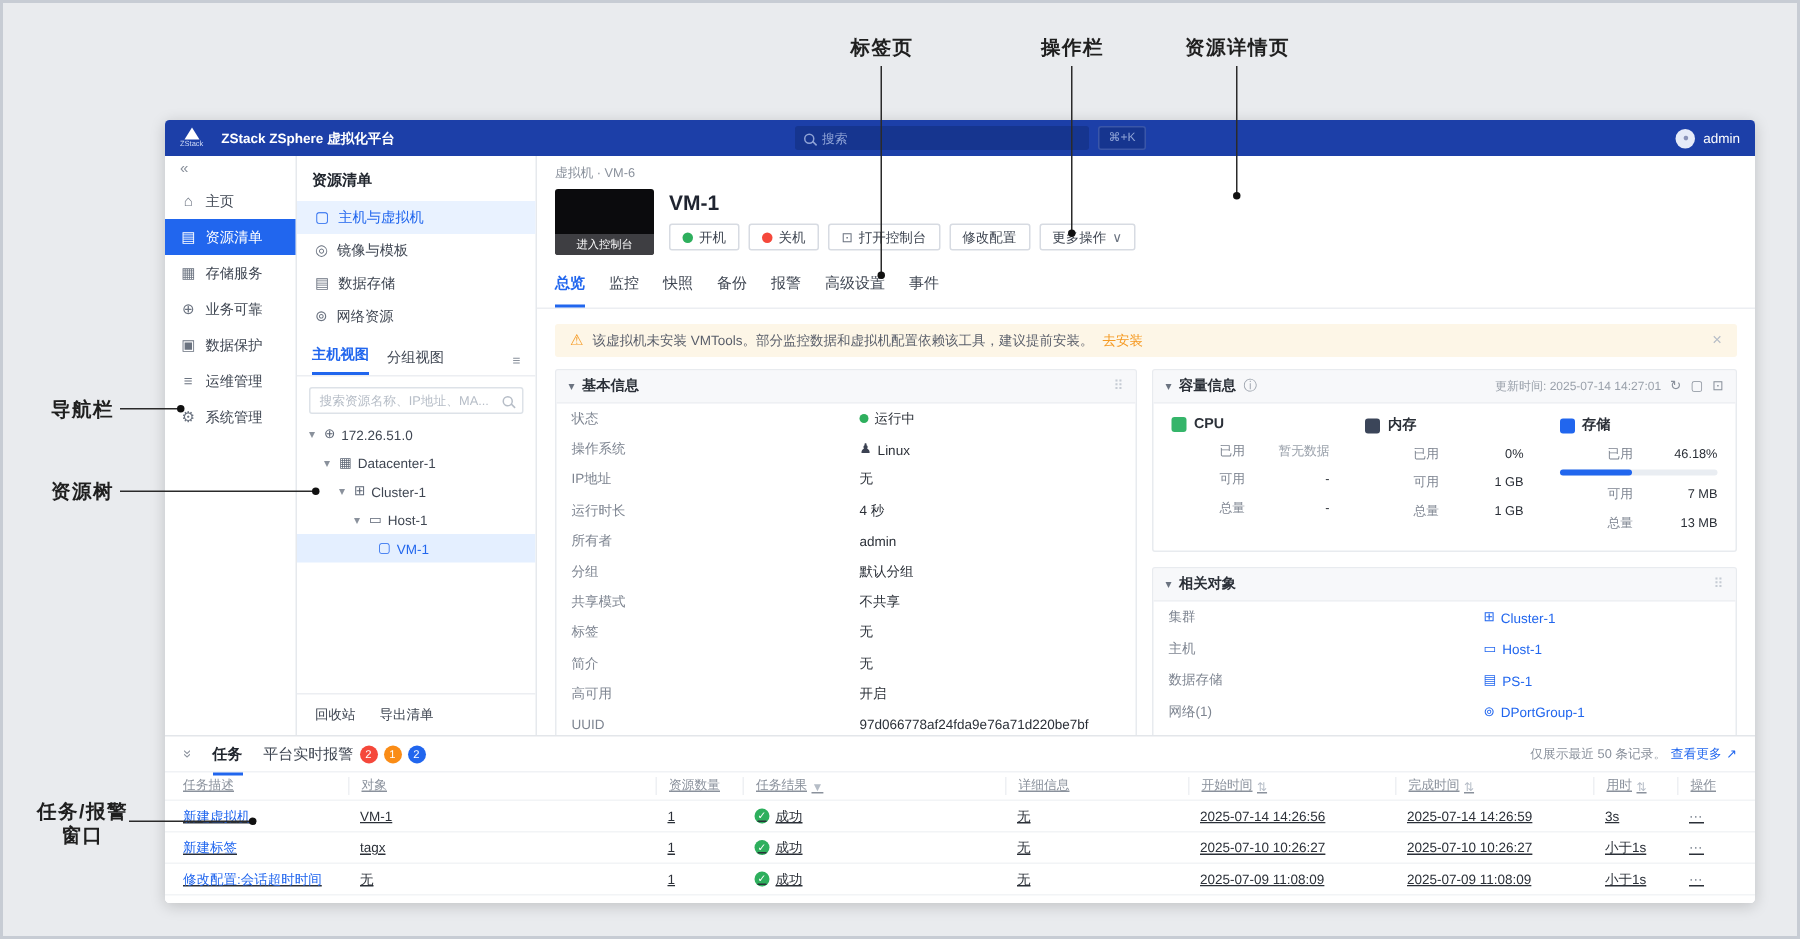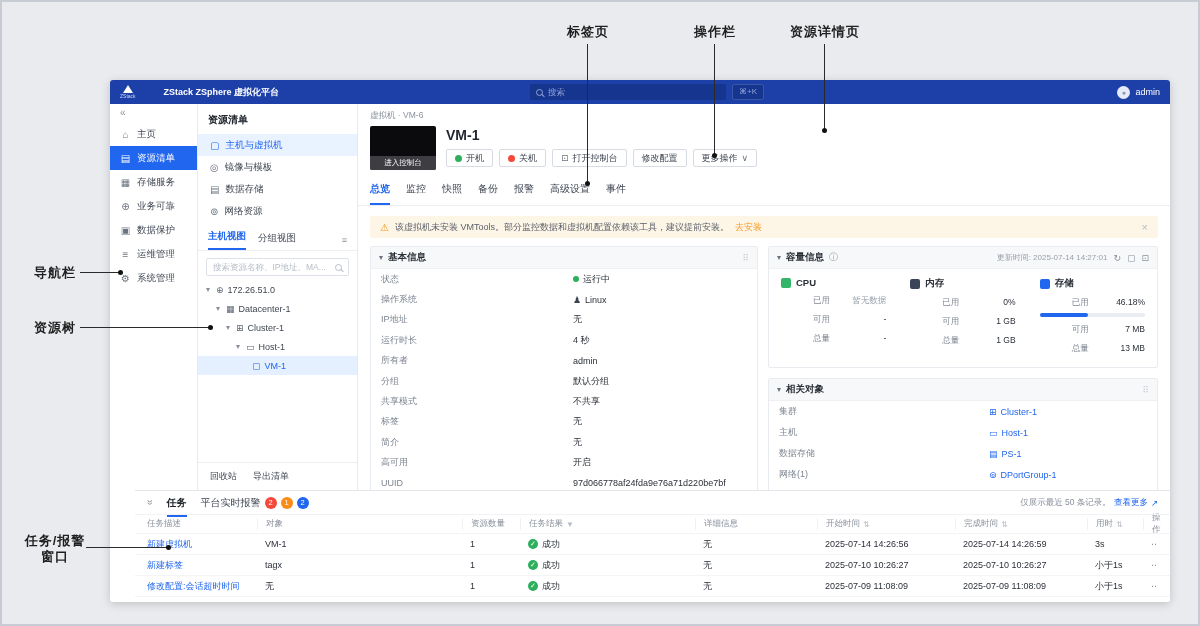--- a/index.html
+++ b/index.html
@@ -15,21 +15,21 @@
 
   
   .app { position:absolute; left:108px; top:78px; width:1060px; height:522px; background:#fff;
          box-shadow:0 2px 10px rgba(0,0,0,.18); border-radius:3px; overflow:hidden; font-size:10px; color:#2b3038; z-index:1; }
 
   
   .topbar { height:24px; background:#1c3fa8; display:flex; align-items:center; padding:0 10px; gap:8px; position:relative; }
   .brand { display:flex; flex-direction:column; align-items:center; line-height:1; }
   .brand-tri { width:0; height:0; border-left:5px solid transparent; border-right:5px solid transparent; border-bottom:8px solid #ffffff; }
   .brand-text { color:#cdd8f5; font-size:5px; margin-top:1px; }
-  .tb-title { color:#fff; font-size:9px; font-weight:bold; margin-left:20px; }
+  .tb-title { color:#fff; font-size:9px; font-weight:bold; margin-left:4px; }
   .tb-search { position:absolute; left:420px; top:4px; width:196px; height:16px; background:#16358f; border-radius:2px;
                display:flex; align-items:center; gap:5px; padding:0 6px; color:#8fa3d6; }
   .tb-input { flex:1; background:transparent; border:none; outline:none; color:#cdd8f5; font-size:8.5px; font-family:inherit; }
   .tb-input::placeholder { color:#8fa3d6; }
   .tb-shortcut { position:absolute; left:622px; top:4px; height:16px; line-height:14px; padding:0 6px; background:#16358f;
                  border:1px solid #3a56a8; border-radius:2px; color:#8fa3d6; font-size:8px; }
   .tb-user { margin-left:auto; display:flex; align-items:center; gap:5px; color:#fff; font-size:9px; }
   .avatar { width:13px; height:13px; border-radius:50%; background:#e6ebf8; display:inline-flex; align-items:center; justify-content:center;
             color:#8a93b8; font-size:7px; }
   .mag-css { width:7px; height:7px; border:1px solid currentColor; border-radius:50%; position:relative; display:inline-block; flex:none; }
@@ -118,32 +118,32 @@
   .bar { height:4px; background:#e9edf2; border-radius:2px; margin-top:4px; }
   .bar-fill { height:100%; background:#2166ee; border-radius:2px; width:0; }
 
   .rel-row { height:21px; display:flex; align-items:center; padding:0 10px; font-size:9px; }
   .rel-label { width:210px; flex:none; color:#7e8591; }
   .rel-value { display:flex; align-items:center; gap:4px; color:#2166ee; }
   .rel-value.plain { color:#3f4652; }
   .rel-icon { font-size:9px; }
 
   
-  .tasks { position:absolute; left:0; right:0; bottom:0; height:112px; background:#fff; border-top:1px solid #e3e6ea; overflow:hidden;margin-left:25px; }
+  .tasks { position:absolute; left:0; right:0; bottom:0; height:112px; background:#fff; border-top:1px solid #e3e6ea; overflow:hidden; }
   .t-head { height:24px; display:flex; align-items:center; gap:14px; padding:0 12px; border-bottom:1px solid #f0f2f5; position:relative; }
   .t-collapse { color:#8a919c; font-size:10px; transform:rotate(-90deg); display:inline-block; }
   .t-tab { font-size:10px; color:#21262e; font-weight:bold; position:relative; }
   .t-tab.active::after { content:""; position:absolute; left:0; right:0; bottom:-7px; height:2px; background:#2166ee; }
   .t-alarm { font-size:10px; color:#3f4652; display:flex; align-items:center; gap:4px; }
   .badge { min-width:12px; height:12px; border-radius:7px; color:#fff; font-size:7.5px; display:inline-flex; align-items:center;
            justify-content:center; padding:0 3px; line-height:1; }
   .badge.red { background:#f5483b; } .badge.orange { background:#fa8c16; } .badge.blue { background:#2166ee; }
   .t-right { margin-left:auto; display:flex; align-items:center; gap:3px; font-size:8.5px; color:#8a919c; }
   .t-more { color:#2166ee; } .t-ext { color:#2166ee; font-size:8.5px; }
-  .t-grid { display:grid; grid-template-columns:110px 205px 58px 175px 122px 138px 132px 56px 1fr; padding:0 12px; align-items:center; }
+  .t-grid { display:grid; grid-template-columns:110px 205px 58px 175px 122px 138px 132px 56px 1fr; padding:0 12px; align-items:center;text-decoration:underline; }
   .t-cols { height:18px; color:#8a919c; font-size:8.5px; }
   .t-cols > div { display:flex; align-items:center; gap:3px; border-left:1px solid #eef0f3; padding-left:8px; height:12px; }
   .t-cols > div:first-child { border-left:none; padding-left:0; }
   .t-cols .hic { color:#b6bdc7; font-size:8px; }
   .t-row { height:21px; font-size:9px; color:#2b3038; border-top:1px solid #f2f4f6; }
   .t-row > div { padding-left:8px; overflow:hidden; white-space:nowrap; text-overflow:ellipsis; }
   .t-row > div:first-child { padding-left:0; }
   .t-desc { color:#2166ee; }
   .result { display:flex; align-items:center; gap:4px; }
   .ck { width:10px; height:10px; border-radius:50%; background:#2eaf5d; color:#fff; font-size:7px; display:inline-flex;

